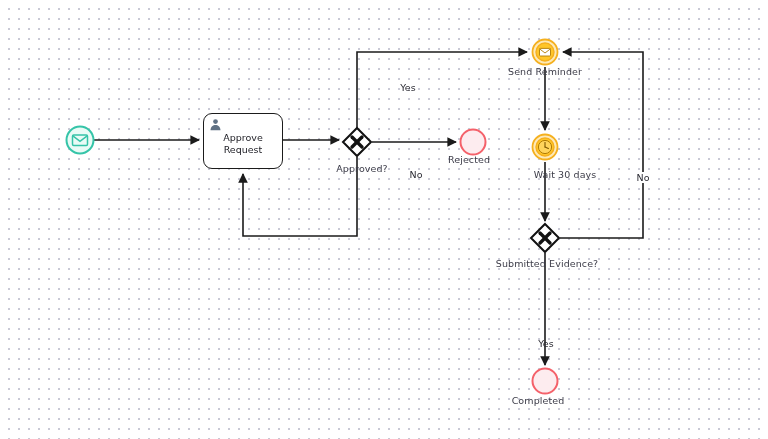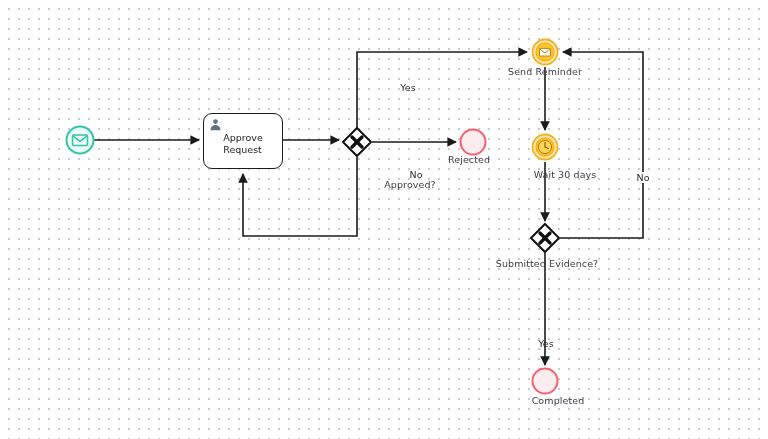--- a/index.html
+++ b/index.html
@@ -51,21 +51,21 @@
     border: 1.8px solid #1b1b1b;
     border-radius: 9px;
     display: flex;
     align-items: center;
     justify-content: center;
   }
   .task-text {
     font-family: "DejaVu Sans", "Liberation Sans", sans-serif;
     font-size: 9.5px;
     color: #1d1d24;
-    text-align: left;
+    text-align: center;
     line-height: 12px;
     white-space: pre-line;
     padding-top: 5px;
   }
   .task-icon {
     position: absolute;
     left: 5px;
     top: 4px;
     width: 13px;
     height: 13px;
@@ -156,31 +156,31 @@
   <div class="task-box" style="left:203px; top:113px; width:80px; height:56px;">
     <svg class="task-icon" viewBox="0 0 16 16">
       <circle cx="8" cy="4.4" r="2.9" fill="#5f7184"></circle>
       <path d="M1.9 15 C1.9 10.6 5 8.6 8 8.6 C11 8.6 14.1 10.6 14.1 15 Z" fill="#5f7184"></path>
     </svg>
     <div class="task-text">Approve
 Request</div>
   </div>
 
 
-  <div class="node-label" style="left:362px; top:179px;margin-left:48px;">Approved?</div>
+  <div class="node-label" style="left:362px; top:163px;">Approved?</div>
 
   <div class="node-label" style="left:469px; top:154px;">Rejected</div>
 
   <div class="node-label" style="left:545px; top:66px;">Send Reminder</div>
 
   <div class="node-label" style="left:565px; top:161px;margin-top:8px;">Wait 30 days</div>
 
   <div class="node-label" style="left:547px; top:258px;">Submitted Evidence?</div>
 
-  <div class="node-label" style="left:558px; top:395px;">Completed</div>
+  <div class="node-label" style="left:538px; top:395px;">Completed</div>
 
   <div class="edge-label" style="left:408px; top:34px;">Yes</div>
 
   <div class="edge-label" style="left:416px; top:121px;">No</div>
 
   <div class="edge-label" style="left:643px; top:124px; background:#ffffff; padding:0 2px;">No</div>
 
   <div class="edge-label" style="left:546px; top:290px;">Yes</div>
 
 </div>

